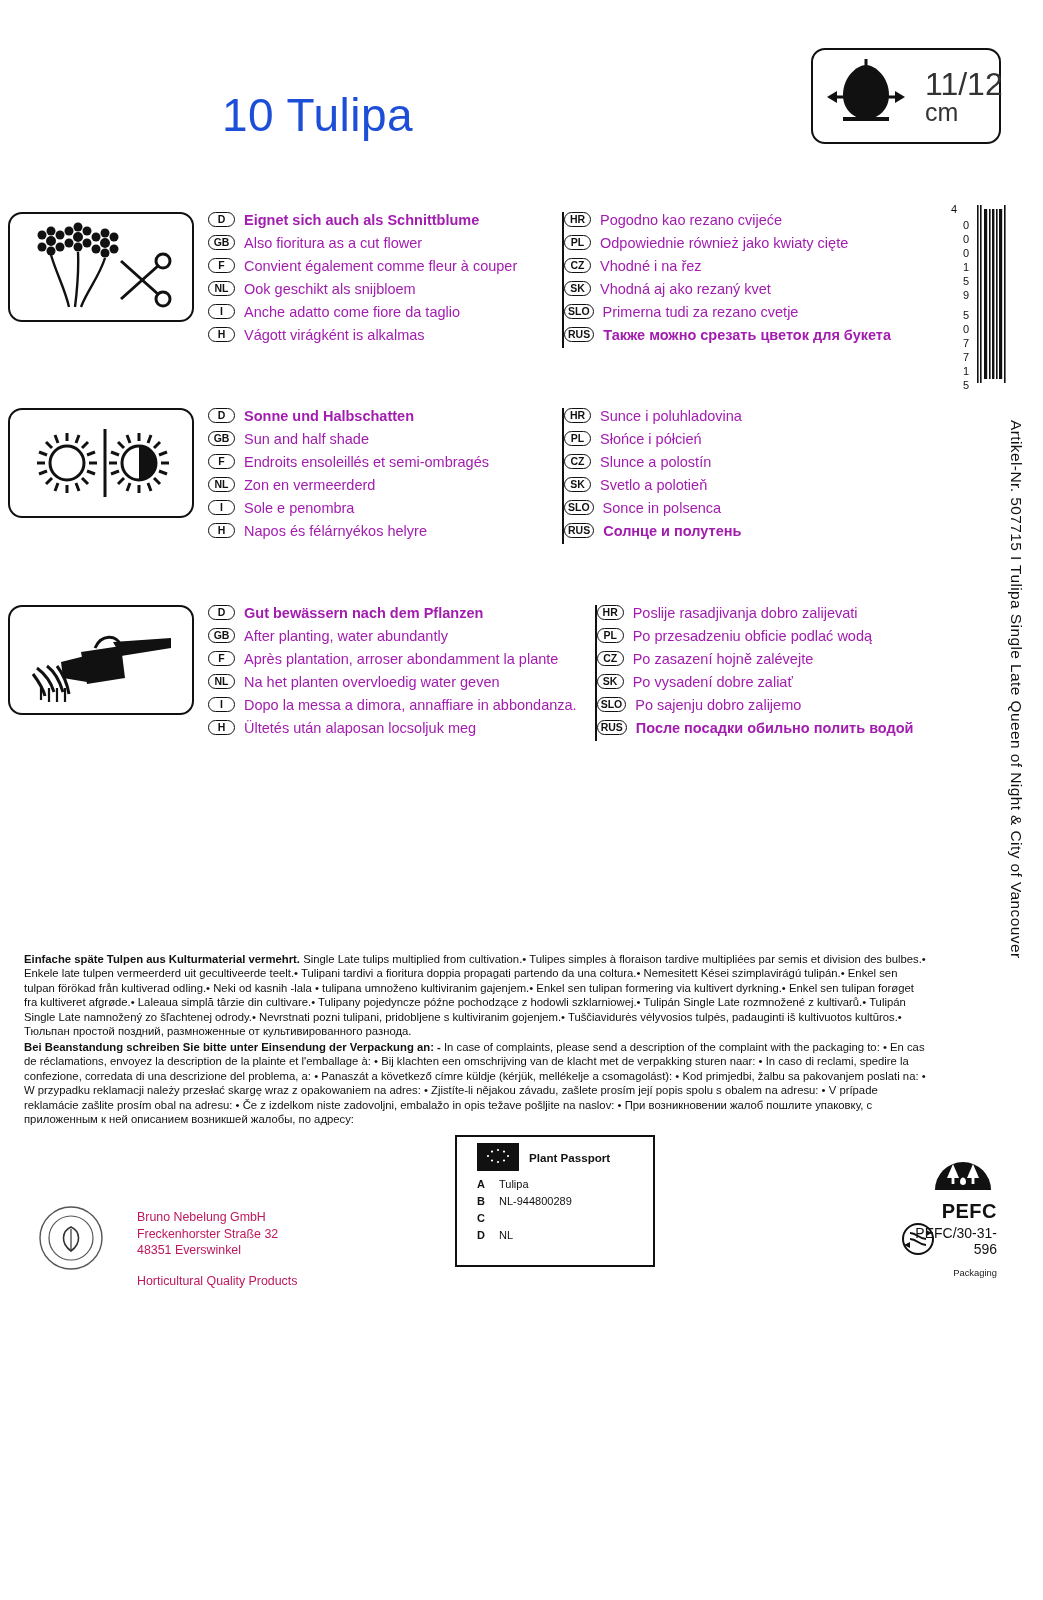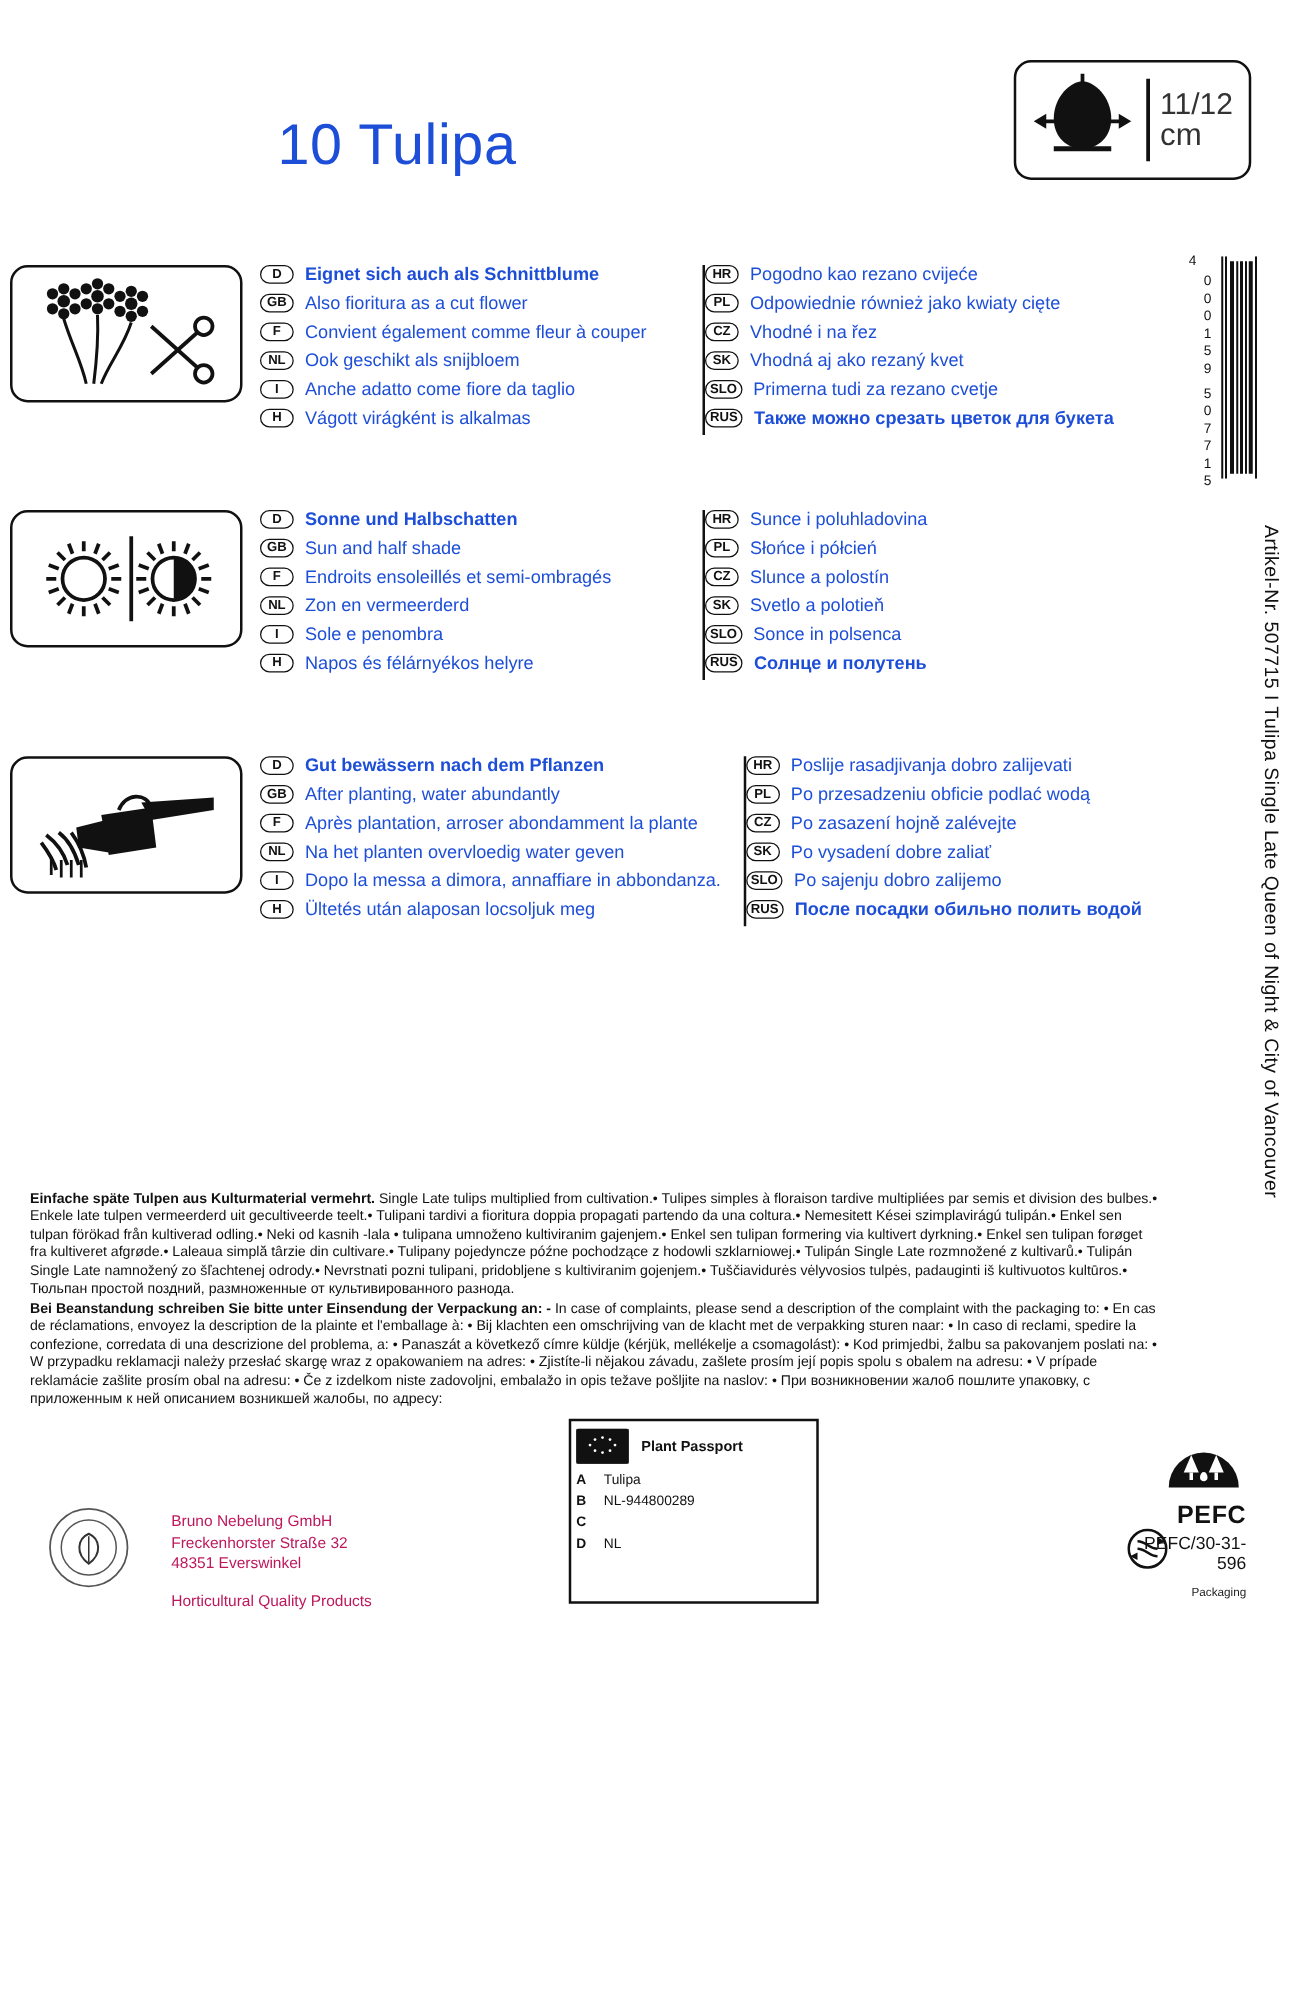--- a/index.html
+++ b/index.html
@@ -35,21 +35,21 @@
     border-radius: 14px;
     display: flex;
     align-items: center;
     padding: 0 10px;
   }
   .size-box .bulb-icon { width: 86px; height: 78px; flex: 0 0 auto; }
   .size-box .divider {
     width: 3px; height: 66px; background: #111; margin: 0 8px;
   }
   .size-text { line-height: 1.0; }
-  .size-text .num { font-size: 24px; font-weight: 300; color: #333; }
+  .size-text .num { font-size: 32px; font-weight: 300; color: #333; }
   .size-text .unit { font-size: 25px; font-weight: 400; color: #333; }
 
   
   .block { position: absolute; left: 8px; width: 912px; }
   .block-icon {
     position: absolute; left: 0; top: 0;
     width: 186px; height: 110px;
     border: 2px solid #111; border-radius: 14px;
     display: flex; align-items: center; justify-content: center;
   }
@@ -64,21 +64,21 @@
   .lang-row { display: flex; align-items: baseline; height: 20.5px; }
   .tag {
     flex: 0 0 auto;
     min-width: 27px; height: 15px;
     border: 1.3px solid #111; border-radius: 8px;
     font-size: 10.5px; font-weight: 700;
     display: inline-flex; align-items: center; justify-content: center;
     margin-right: 9px; padding: 0 3px; line-height: 1;
     position: relative; top: -2px;
   }
-  .txt { font-size: 14.5px; color: #1d4ed8; white-space: nowrap; }
+  .txt { font-size: 14.5px; color: #a21caf; white-space: nowrap; }
   .txt.bold { font-weight: 700; }
   .col-left .txt { min-width: 300px; }
 
   
   .barcode-wrap {
     position: absolute; right: 36px; top: 205px;
     width: 44px; height: 178px;
   }
   .barcode { width: 100%; height: 100%; display: block; }
   .barcode-digit {
@@ -110,23 +110,23 @@
   }
   .company .hq { margin-top: 14px; }
 
   .sust-logo {
     position: absolute; left: 38px; top: 1205px;
     width: 66px; height: 66px;
   }
 
   .passport {
     position: absolute; left: 455px; top: 1135px;
-    width: 200px; height: 148px;
+    width: 200px; height: 132px;
     border: 2px solid #111;
-    padding: 6px 4px;
+    padding: 6px 20px;
   }
   .passport .pp-head { display: flex; align-items: center; gap: 10px; }
   .eu-flag {
     width: 42px; height: 28px; background: #111; border-radius: 2px;
     display: flex; align-items: center; justify-content: center;
   }
   .pp-title { font-size: 11.6px; font-weight: 700; }
   .pp-rows { margin-top: 7px; font-size: 11px; }
   .pp-row { display: flex; height: 17px; align-items: baseline; }
   .pp-key { font-weight: 700; width: 22px; }

